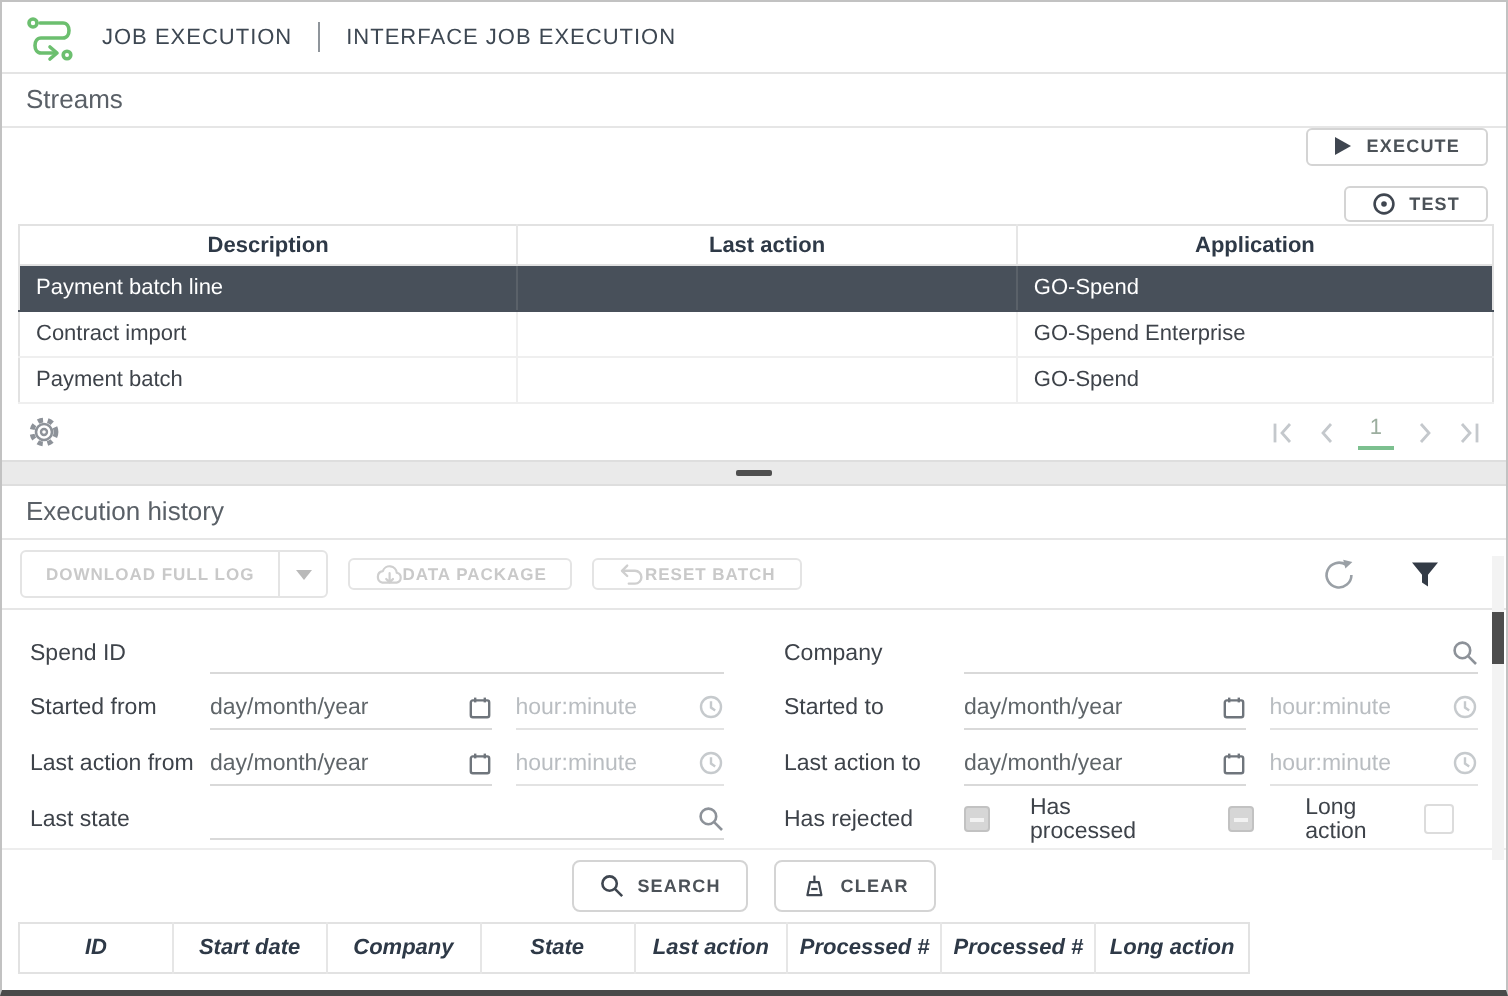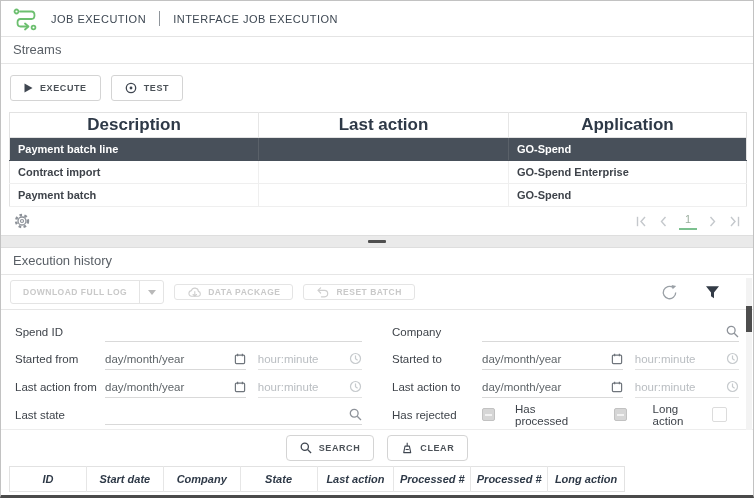--- a/index.html
+++ b/index.html
@@ -11,52 +11,52 @@
   
   .hdr { height: 36px; display: flex; align-items: center; padding: 0 12px;
          border-bottom: 1px solid #e4e4e4; }
   .hdr .ttl { margin-left: 12px; font-size: 11px; font-weight: 400;
               color: #3d4752; letter-spacing: .5px; }
   .hdr .vsep { width: 1px; height: 15px; background: #8f959b; margin: 0 13px; }
   
   .secbar { height: 27px; line-height: 26px; padding: 0 12px; font-size: 13px;
             color: #5a6067; border-bottom: 1px solid #e6e6e6; }
   
-  .tb1 { height: 47px; display: flex; align-items: center; padding: 0 9px; gap: 10px; }
+  .tb1 { height: 47px; display: flex; align-items: flex-end; padding: 0 9px; gap: 10px; flex-direction: column; }
   .btn { display: inline-flex; align-items: center; gap: 7px; height: 26px;
          padding: 0 13px; border: 1px solid #d4d4d4; border-radius: 3px;
          background: #fff; font-size: 9px; font-weight: 700; letter-spacing: .6px;
          color: #4c5258; cursor: pointer; font-family: inherit; }
   .tb2 { height: 35px; display: flex; align-items: center; padding: 0 9px;
          gap: 10px; border-bottom: 1px solid #e6e6e6; }
-  .btn-dis { display: inline-flex; align-items: center; gap: 7px; height: 16px;
+  .btn-dis { display: inline-flex; align-items: center; gap: 0; height: 16px;
              padding: 0 12px; border: 1px solid #e4e4e4; border-radius: 3px;
              background: #fff; font-size: 8.5px; font-weight: 700; letter-spacing: .5px;
              color: #c9c9c9; font-family: inherit; }
   .split { display: inline-flex; height: 24px; border: 1px solid #e4e4e4;
            border-radius: 3px; overflow: hidden; }
   .split .main { display: inline-flex; align-items: center; padding: 0 12px;
                  font-size: 8.5px; font-weight: 700; letter-spacing: .5px; color: #c9c9c9; }
   .split .caretpart { width: 24px; display: flex; align-items: center; justify-content: center;
                       border-left: 1px solid #e4e4e4; }
   .caret-down { width: 0; height: 0; border-left: 4px solid transparent;
                 border-right: 4px solid transparent; border-top: 5px solid #b9b9b9; }
   .tb2-right { margin-left: auto; display: flex; align-items: center; gap: 27px;
                margin-right: 24px; }
   .iconbtn { background: none; border: none; cursor: pointer; display: flex;
              align-items: center; padding: 0; }
   
   .gridtbl { width: 738px; margin: 1px 8px 0; border-collapse: collapse;
              table-layout: fixed; border: 1px solid #e2e2e2; }
-  .gridtbl th { height: 25px; font-size: 17px; font-weight: 700; color: #2e3947;
+  .gridtbl th { height: 20px; font-size: 11px; font-weight: 700; color: #2e3947;
                 text-align: center; border-right: 1px solid #e6e6e6;
                 border-bottom: 1px solid #e2e2e2; background: #fff; }
   .gridtbl td { height: 23px; font-size: 11px; color: #3e434a; padding: 0 8px;
                 border-right: 1px solid #efefef; border-bottom: 1px solid #efefef;
-                overflow: hidden; white-space: nowrap; font-weight: bold; }
+                overflow: hidden; white-space: nowrap; }
   .gridtbl th:last-child, .gridtbl td:last-child { border-right: none; }
   tr.sel td { background: #48505a; color: #fff; border-right-color: #5a6169;
               border-bottom-color: #48505a; }
   
   .sfoot { height: 28px; display: flex; align-items: center;
            justify-content: space-between; padding: 0 13px; }
   .pager { display: flex; align-items: center; gap: 11px; }
   .pgbtn { background: none; border: none; padding: 0; cursor: pointer;
            display: flex; align-items: center; }
   .pgcur { font-size: 11px; color: #9cae9f; padding: 0 6px 3px;

